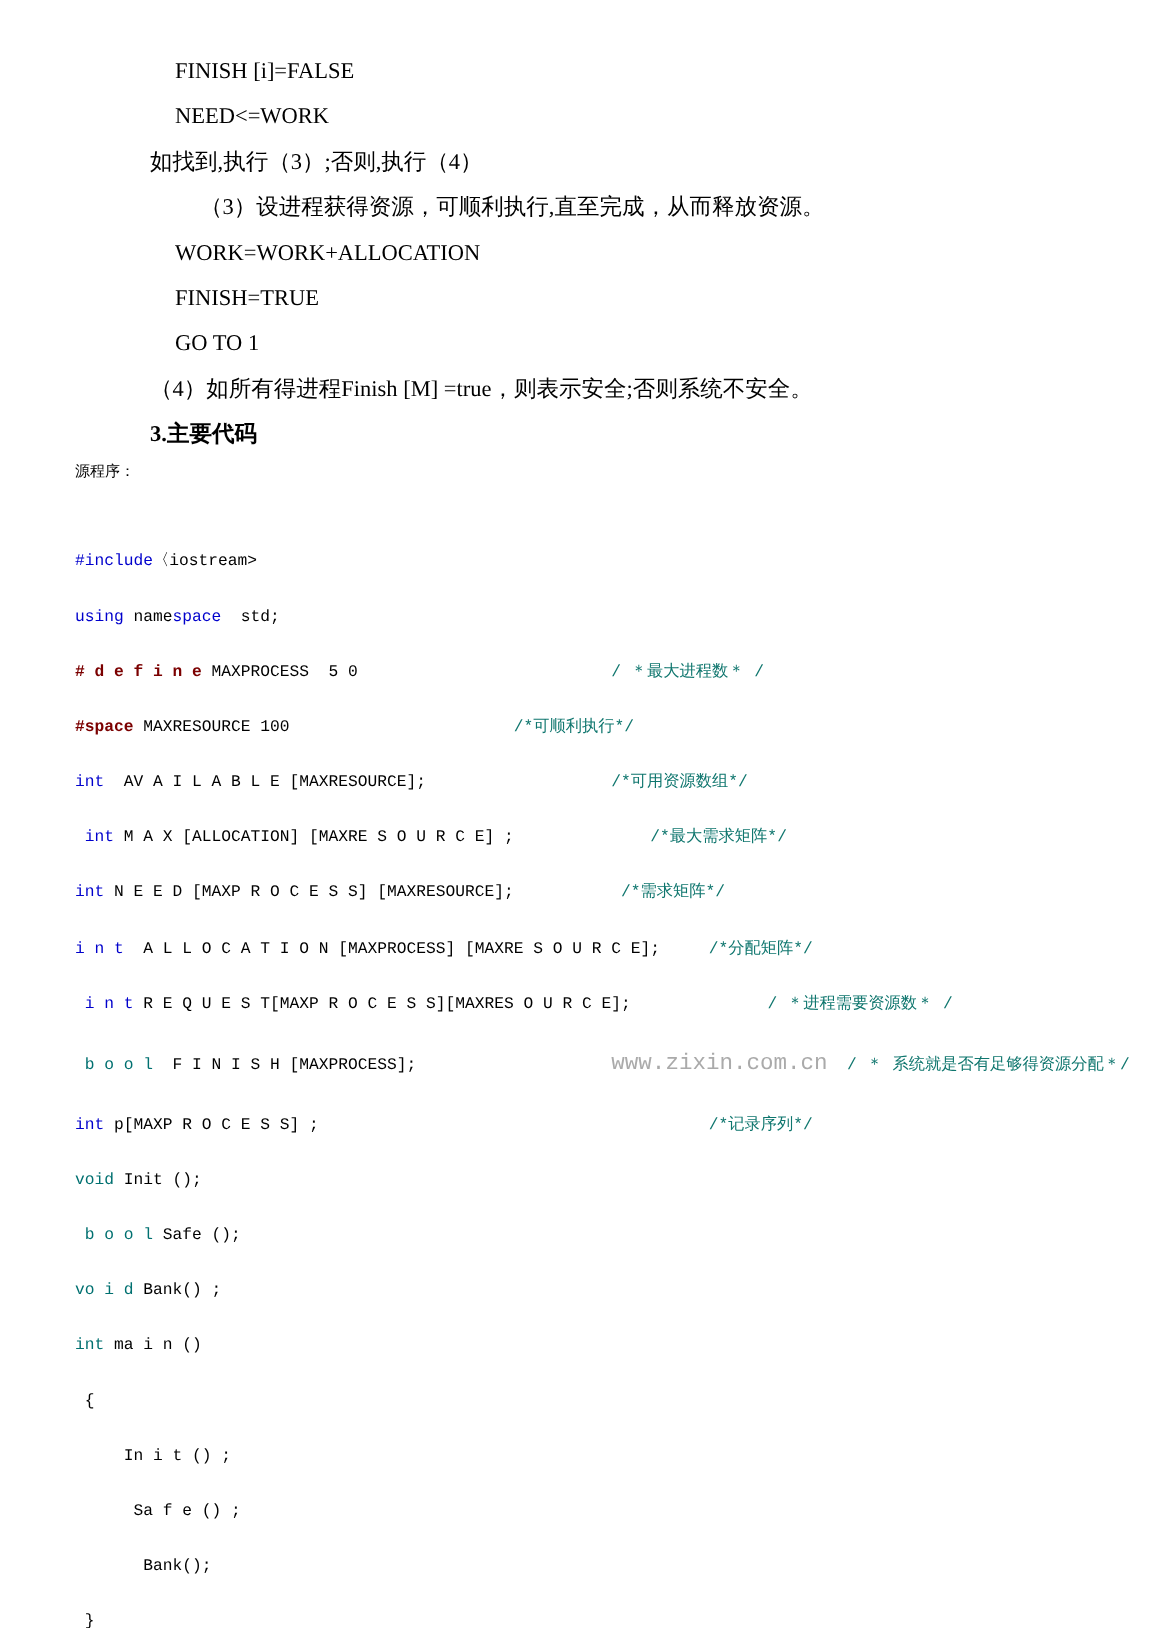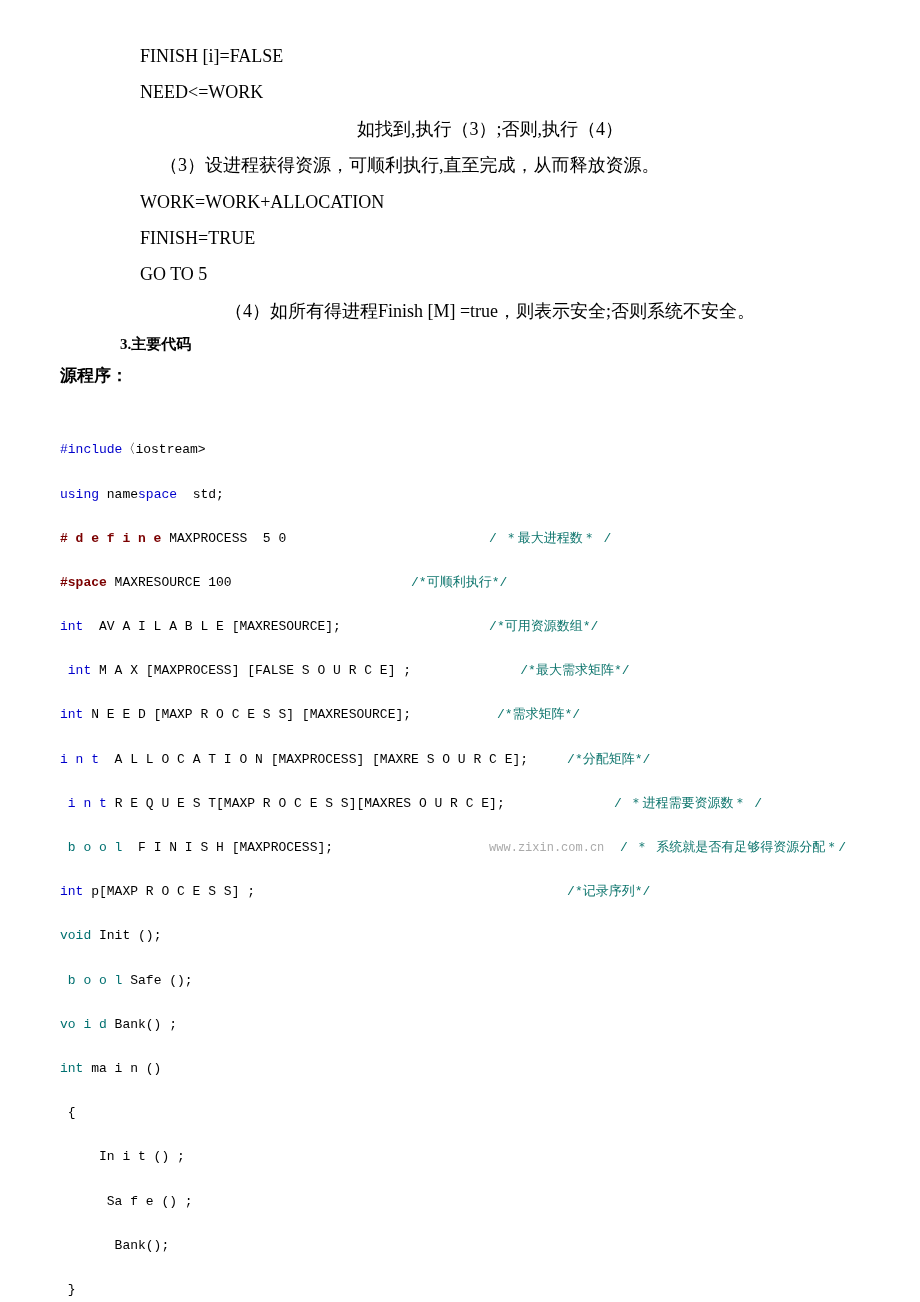--- a/index.html
+++ b/index.html
@@ -22,48 +22,47 @@
     .text-block {
       margin-bottom: 4px;
       line-height: 1.8;
       font-size: 18px;
     }
     .indent1 {
       padding-left: 80px;
     }
     .indent2 {
       padding-left: 60px;
-      text-align: center;
     }
     .indent3 {
       padding-left: 100px;
     }
     .section-title {
       font-weight: bold;
-      font-size: 15px;
+      font-size: 18px;
       margin: 8px 0 6px 60px;
     }
     .source-title {
-      font-weight: bold;
-      font-size: 17px;
+      font-weight: normal;
+      font-size: 12px;
       margin: 10px 0 8px 0;
     }
     .code-block {
       font-family: "Courier New", "Consolas", monospace;
       font-size: 13px;
       line-height: 1.7;
       white-space: pre;
     }
     .kw-blue { color: #0000cc; font-weight: normal; }
     .kw-teal { color: #007070; }
     .comment { color: #0f766e; }
     .kw-define { color: #7b0000; font-weight: bold; }
     .watermark {
       color: #aaaaaa;
-      font-size: 12px;
+      font-size: 18px;
       display: inline;
     }
     .code-line {
       display: block;
       white-space: pre;
     }
   </style>
 </head>
 <body>
 
@@ -81,42 +80,42 @@
   <div class="text-block indent3">
     <span>（3）设进程获得资源，可顺利执行,直至完成，从而释放资源。</span>
   </div>
   <div class="text-block indent1">
     <span>WORK=WORK+ALLOCATION</span>
   </div>
   <div class="text-block indent1">
     <span>FINISH=TRUE</span>
   </div>
   <div class="text-block indent1">
-    <span>GO TO 5</span>
+    <span>GO TO 1</span>
   </div>
   <div class="text-block indent2">
     <span>（4）如所有得进程Finish [M] =true，则表示安全;否则系统不安全。</span>
   </div>
 
   <div class="section-title">
     <span>3.主要代码</span>
   </div>
 
   <div class="source-title">
     <span>源程序：</span>
   </div>
 
   <div class="code-block">
 
 <span class="code-line"><span class="kw-blue">#include</span><span>〈iostream&gt;</span></span>
 <span class="code-line"><span class="kw-blue">using</span><span> name</span><span class="kw-blue">space</span><span>  std;</span></span>
 <span class="code-line"><span class="kw-define"># d e f i n e</span><span> MAXPROCESS  5 0                          </span><span class="comment">/ ＊最大进程数＊ /</span></span>
 <span class="code-line"><span class="kw-define">#space</span><span> MAXRESOURCE 100                       </span><span class="comment">/*可顺利执行*/</span></span>
 <span class="code-line"><span class="kw-blue">int</span><span>  AV A I L A B L E [MAXRESOURCE];                   </span><span class="comment">/*可用资源数组*/</span></span>
-<span class="code-line"><span> </span><span class="kw-blue">int</span><span> M A X [MAXPROCESS] [FALSE S O U R C E] ;              </span><span class="comment">/*最大需求矩阵*/</span></span>
+<span class="code-line"><span> </span><span class="kw-blue">int</span><span> M A X [ALLOCATION] [MAXRE S O U R C E] ;              </span><span class="comment">/*最大需求矩阵*/</span></span>
 <span class="code-line"><span class="kw-blue">int</span><span> N E E D [MAXP R O C E S S] [MAXRESOURCE];           </span><span class="comment">/*需求矩阵*/</span></span>
 <span class="code-line"><span class="kw-blue">i n t</span><span>  A L L O C A T I O N [MAXPROCESS] [MAXRE S O U R C E];     </span><span class="comment">/*分配矩阵*/</span></span>
 <span class="code-line"><span> </span><span class="kw-blue">i n t</span><span> R E Q U E S T[MAXP R O C E S S][MAXRES O U R C E];              </span><span class="comment">/ ＊进程需要资源数＊ /</span></span>
 <span class="code-line"><span> </span><span class="kw-teal">b o o l</span><span>  F I N I S H [MAXPROCESS];                    </span><span class="watermark">www.zixin.com.cn</span><span class="comment">  / ＊ 系统就是否有足够得资源分配＊/</span></span>
 <span class="code-line"><span class="kw-blue">int</span><span> p[MAXP R O C E S S] ;                                        </span><span class="comment">/*记录序列*/</span></span>
 <span class="code-line"><span class="kw-teal">void</span><span> Init ();</span></span>
 <span class="code-line"><span> </span><span class="kw-teal">b o o l</span><span> Safe ();</span></span>
 <span class="code-line"><span class="kw-teal">vo i d</span><span> Bank() ;</span></span>
 <span class="code-line"><span class="kw-teal">int</span><span> ma i n ()</span></span>
 <span class="code-line"><span> {</span></span>

